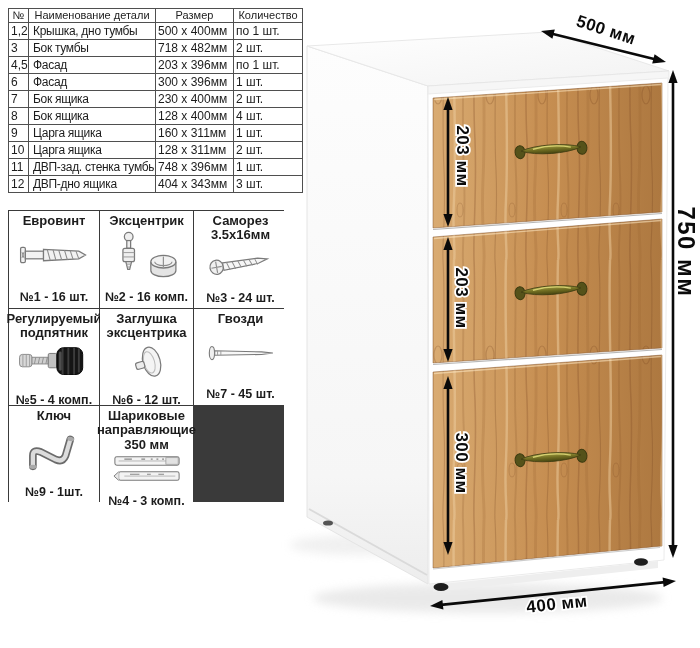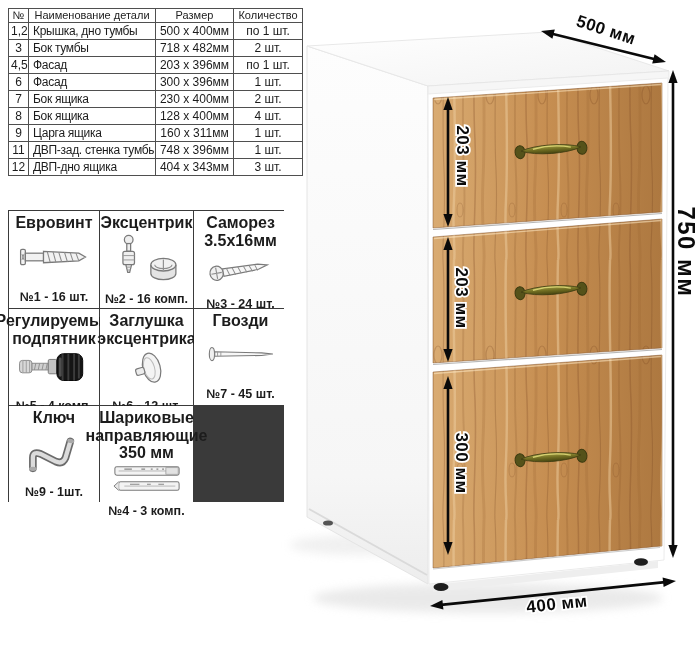--- a/index.html
+++ b/index.html
@@ -5,30 +5,30 @@
   html,body{margin:0;padding:0;}
   body{width:700px;height:648px;position:relative;background:#ffffff;
        font-family:"Liberation Sans", sans-serif;color:#1c1c1c;overflow:hidden;}
 
   
   table.parts{position:absolute;left:8px;top:8px;width:294px;border-collapse:collapse;
               table-layout:fixed;background:#fff;z-index:2;}
   .parts th,.parts td{border:1px solid #4f4f4f;padding:0 2px;height:16px;
               line-height:1.02;font-size:12px;white-space:nowrap;overflow:hidden;}
   .parts th{font-weight:normal;font-size:11px;height:13px;text-align:center;color:#222;}
-  .parts td{text-align:center;}
+  .parts td{}
   .parts td.name{text-align:left;padding-left:4px;letter-spacing:-0.3px;}
 
   
   .hw{position:absolute;left:8px;top:210px;width:276px;height:292px;z-index:2;
       display:grid;grid-template-columns:90px 93px 93px;grid-template-rows:97px 96px 97px;
       background:#3a3a3a;gap:1px;border:1px solid #3a3a3a;box-sizing:border-box;}
   .hw-cell{background:#fff;display:flex;flex-direction:column;align-items:center;
       justify-content:space-between;padding:3px 1px 4px;box-sizing:border-box;}
-  .hw-title{font-weight:bold;font-size:16px;line-height:1.1;text-align:center;white-space:pre-line;}
+  .hw-title{font-weight:bold;font-size:13px;line-height:1.1;text-align:center;white-space:pre-line;}
   .hw-icon{flex:1;display:flex;align-items:center;justify-content:center;}
   .hw-count{font-weight:bold;font-size:12.5px;margin-top:8px;}
 
   
   svg.scene{position:absolute;left:0;top:0;z-index:1;}
   .dim{font-family:"Liberation Sans",sans-serif;font-weight:bold;font-size:17px;
        fill:#0b0b0b;stroke:#ffffff;stroke-width:3.5px;paint-order:stroke;letter-spacing:.5px;}
   .dim.big{font-size:24px;letter-spacing:1.5px;stroke-width:4px;}
   .arrow{stroke:#0a0a0a;stroke-width:2.6px;}
   .ah{fill:#0a0a0a;stroke:none;}
@@ -86,20 +86,26 @@
         <td>8</td>
         <td class="name">Бок ящика</td>
         <td>128 x 400мм</td>
         <td>4 шт.</td>
       </tr>
     <tr>
         <td>9</td>
         <td class="name">Царга ящика</td>
         <td>160 x 311мм</td>
         <td>1 шт.</td>
+      </tr>
+    <tr>
+        <td>10</td>
+        <td class="name">Царга ящика</td>
+        <td>128 x 311мм</td>
+        <td>2 шт.</td>
       </tr>
     <tr>
         <td>11</td>
         <td class="name">ДВП-зад. стенка тумбы</td>
         <td>748 x 396мм</td>
         <td>1 шт.</td>
       </tr>
     <tr>
         <td>12</td>
         <td class="name">ДВП-дно ящика</td>

